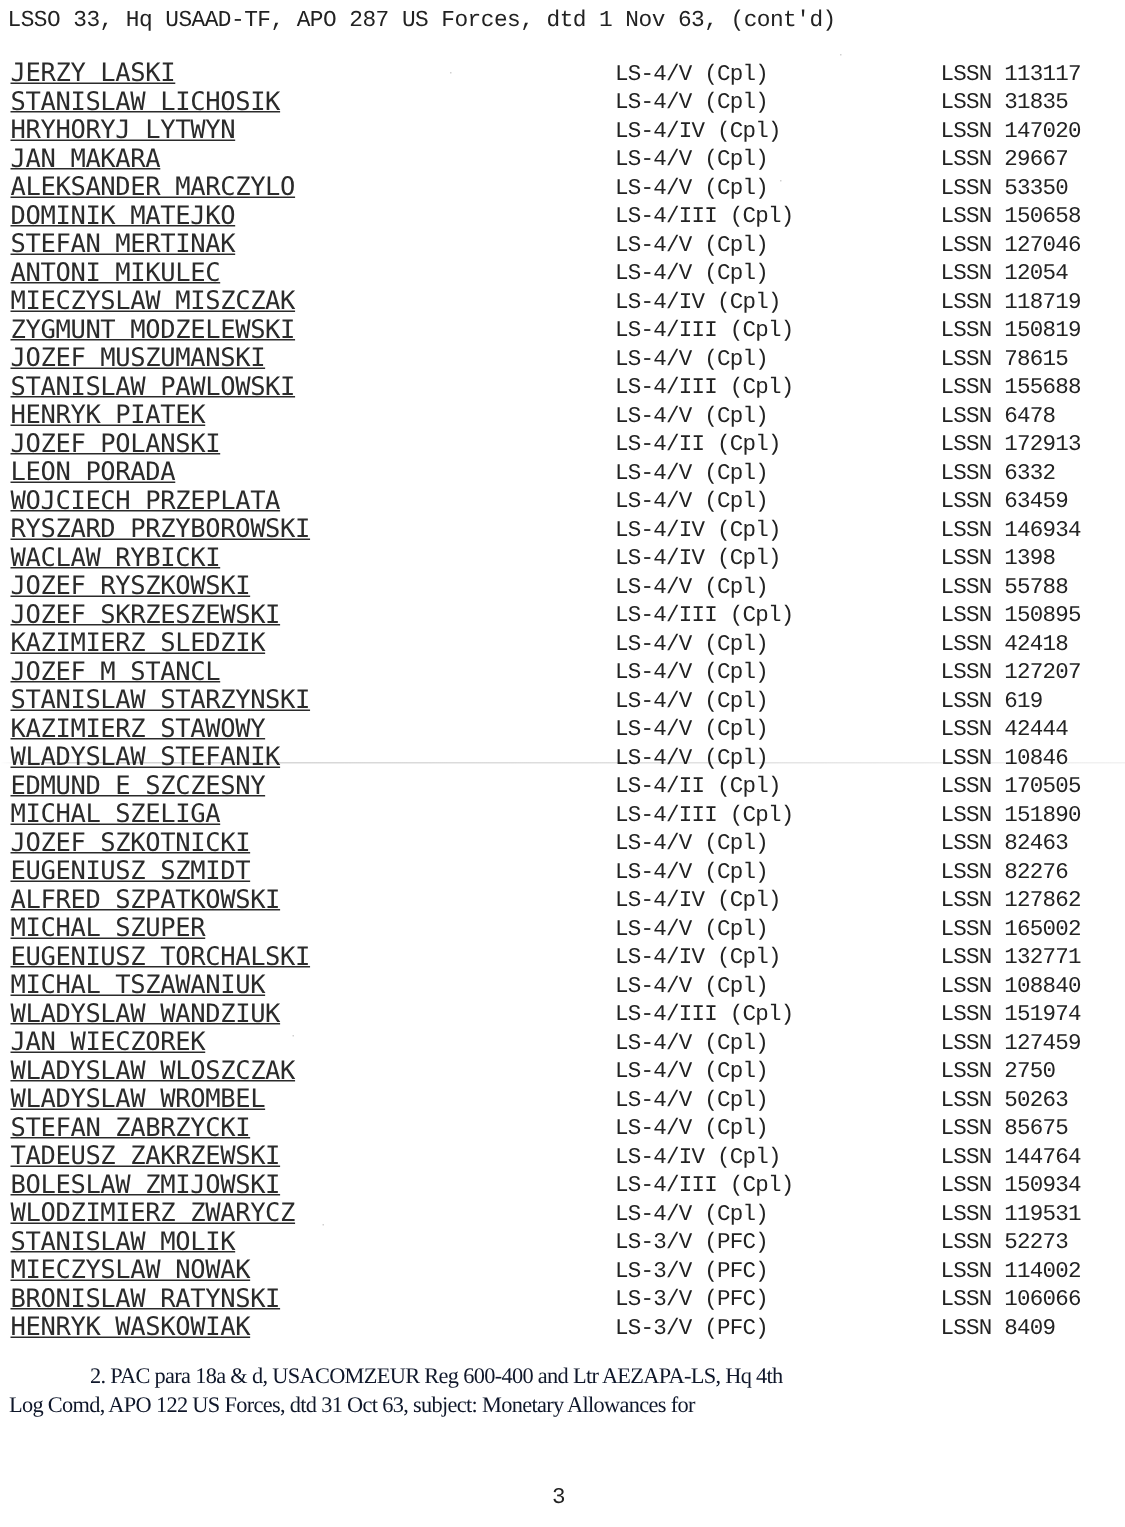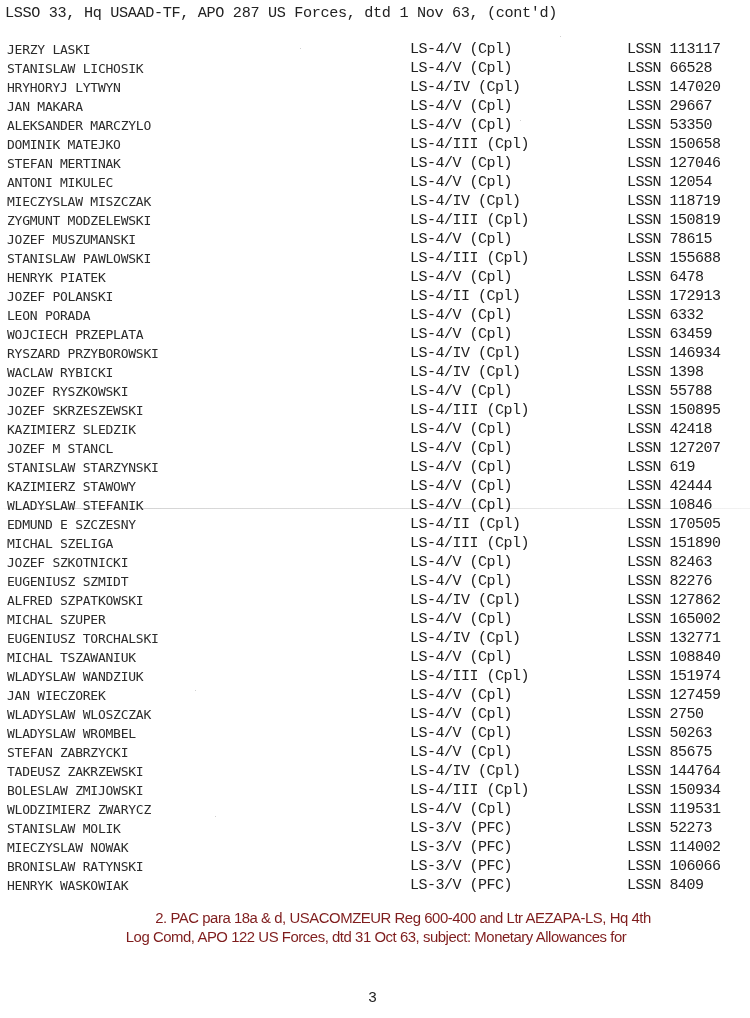--- a/index.html
+++ b/index.html
@@ -40,23 +40,24 @@
   .row {
     position: relative;
     height: 19px;
     line-height: 19px;
     white-space: nowrap;
   }
   .name {
     position: absolute;
     left: 7px;
     font-family: "DejaVu Sans Mono", "Liberation Mono", monospace;
-    font-size: 13px;
+    font-size: 17px;
     letter-spacing: -0.25px;
     color: #2b2b2b;
+    text-decoration: underline;
   }
   .grade {
     position: absolute;
     left: 391px;
     font-family: "Liberation Mono", monospace;
     font-size: 15px;
     letter-spacing: -0.5px;
     color: #222;
     margin-left: 19px;
   }
@@ -67,26 +68,25 @@
     font-size: 15px;
     letter-spacing: -0.5px;
     color: #222;
     text-align: center;
   }
   .para {
     position: absolute;
     left: 6px;
     top: 909px;
     width: 740px;
-    font-family: Liberation Sans, sans-serif;
+    font-family: Liberation Serif, serif;
     font-size: 14.9px;
     letter-spacing: -0.45px;
     line-height: 19px;
-    color: #7f1d1d;
-    text-align: center;
+    color: #0f172a;
   }
   .para .line { white-space: nowrap; display: block; }
   .para .indent { padding-left: 54px; }
   .page-number {
     position: absolute;
     left: 368px;
     top: 990px;
     font-family: "Liberation Mono", monospace;
     font-size: 15px;
     color: #222;
@@ -110,21 +110,21 @@
 
   <div class="roster" id="roster">
       <div class="row">
         <span class="name">JERZY LASKI</span>
         <span class="grade">LS-4/V (Cpl)</span>
         <span class="serial">LSSN 113117</span>
       </div>
       <div class="row">
         <span class="name">STANISLAW LICHOSIK</span>
         <span class="grade">LS-4/V (Cpl)</span>
-        <span class="serial">LSSN 66528</span>
+        <span class="serial">LSSN 31835</span>
       </div>
       <div class="row">
         <span class="name">HRYHORYJ LYTWYN</span>
         <span class="grade">LS-4/IV (Cpl)</span>
         <span class="serial">LSSN 147020</span>
       </div>
       <div class="row">
         <span class="name">JAN MAKARA</span>
         <span class="grade">LS-4/V (Cpl)</span>
         <span class="serial">LSSN 29667</span>

